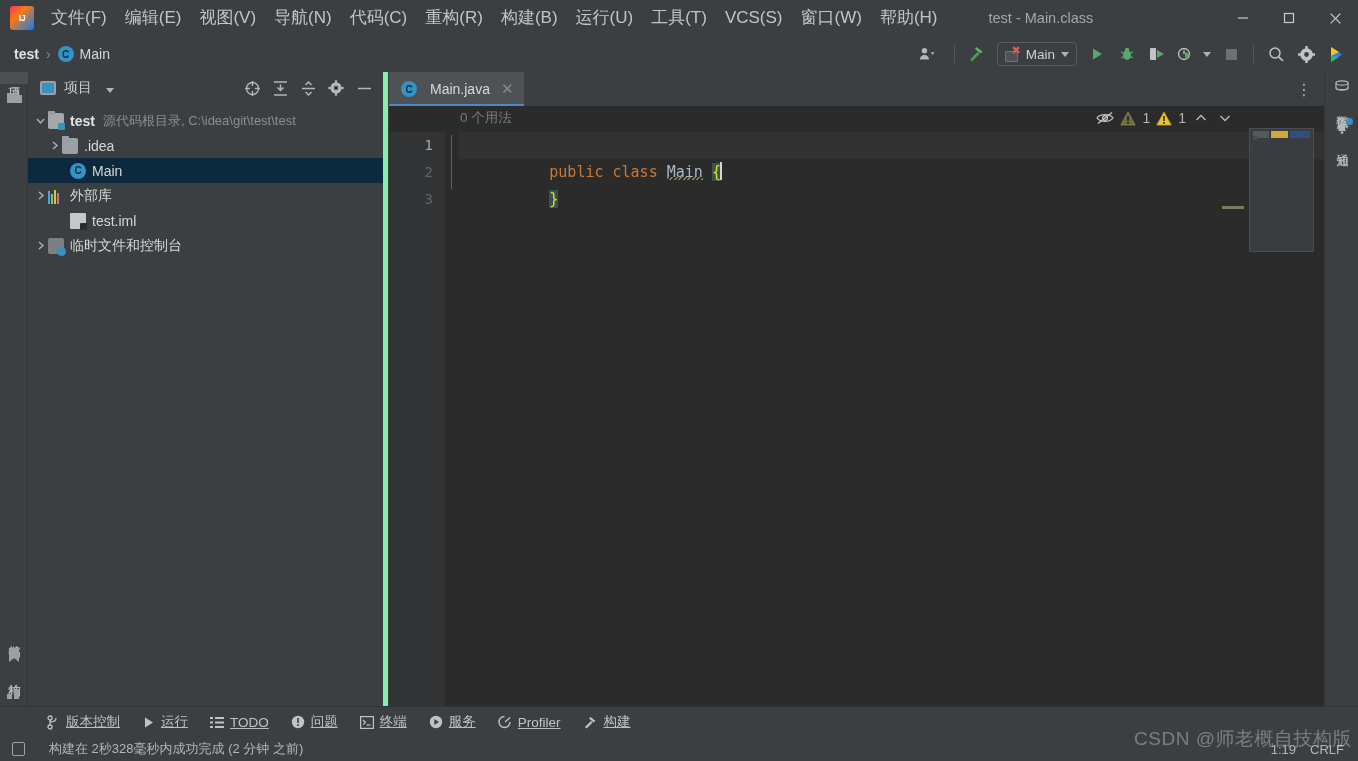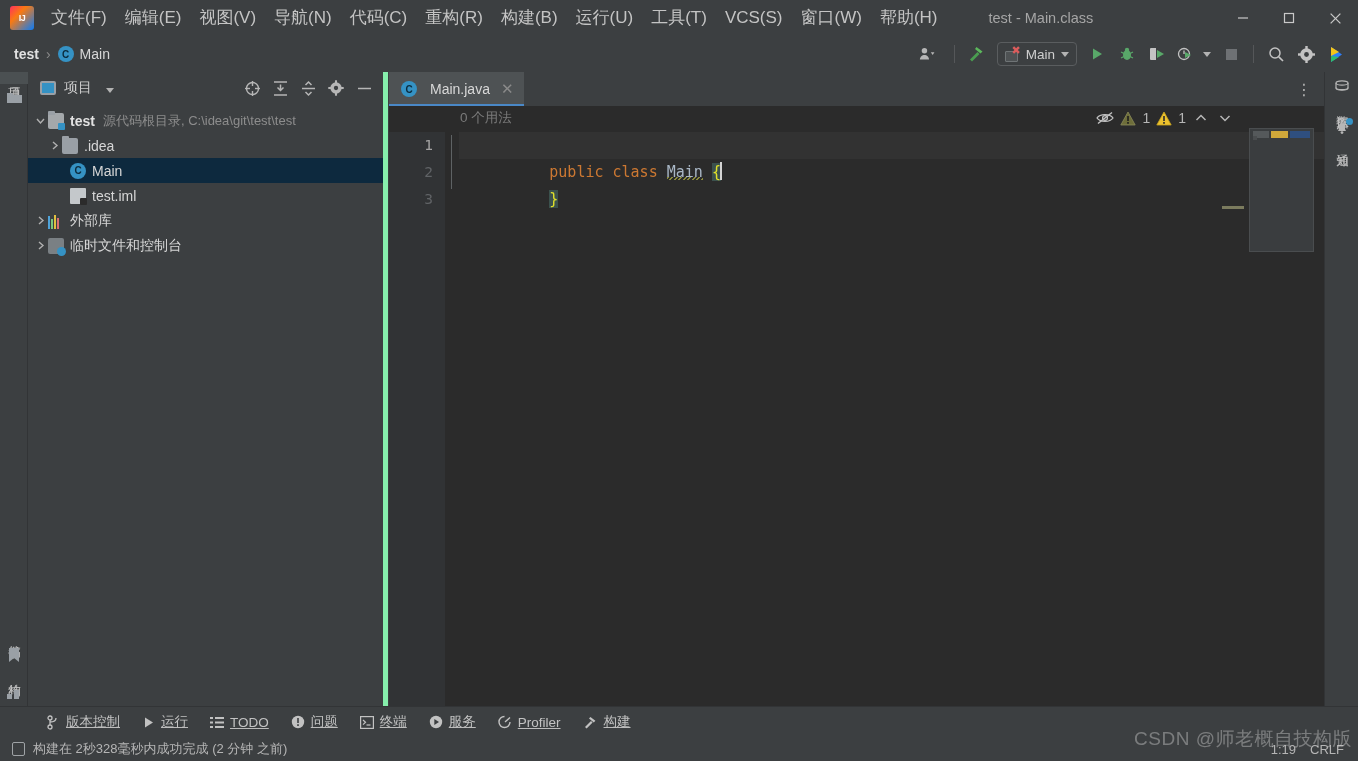--- a/index.html
+++ b/index.html
@@ -432,38 +432,38 @@
         </span>
         <span class="ic folder"></span>
         <span class="tname">.idea</span>
       </div>
 
       <div class="trow sel ind2">
         <span class="ic cls">C</span>
         <span class="tname">Main</span>
       </div>
 
-      <div class="trow ind2">
-        <span class="ic iml"></span>
-        <span class="tname">test.iml</span>
-      </div>
-
       <div class="trow">
         <span class="arw">
           <svg width="11" height="11" viewBox="0 0 11 11">
               <path d="M4 2 L8 5.5 L4 9" fill="none" stroke="#b0b0b0" stroke-width="1.4"></path>
             </svg>
         </span>
         <span class="ic lib">
           <i style="background:#4fa3d9;height:13px"></i>
             <i style="background:#7bc67b;height:10px"></i>
             <i style="background:#e0c040;height:14px"></i>
             <i style="background:#d97070;height:11px"></i>
         </span>
         <span class="tname">外部库</span>
+      </div>
+
+      <div class="trow ind2">
+        <span class="ic iml"></span>
+        <span class="tname">test.iml</span>
       </div>
 
       <div class="trow">
         <span class="arw">
           <svg width="11" height="11" viewBox="0 0 11 11">
               <path d="M4 2 L8 5.5 L4 9" fill="none" stroke="#b0b0b0" stroke-width="1.4"></path>
             </svg>
         </span>
         <span class="ic scr"></span>
         <span class="tname">临时文件和控制台</span>
@@ -652,21 +652,21 @@
         <path d="M7.4 2 L12.4 5.8 L10.8 7.4 L6 3.6 Z" fill="#c2c2c2"></path>
       </svg>
       <span>构建</span>
     </div>
   </div>
 
   <div class="statusbar">
     <span style="margin-left:12px;display:flex;align-items:center">
       <span class="sq"></span>
     </span>
-    <span style="margin-left:8px">构建在 2秒328毫秒内成功完成 (2 分钟 之前)</span>
+    <span style="margin-left:24px">构建在 2秒328毫秒内成功完成 (2 分钟 之前)</span>
     <div class="sb-right">
       <span>1:19</span>
       <span>CRLF</span>
     </div>
   </div>
 
   <div class="watermark">CSDN @师老概自技构版</div>
 
 </div>
 

